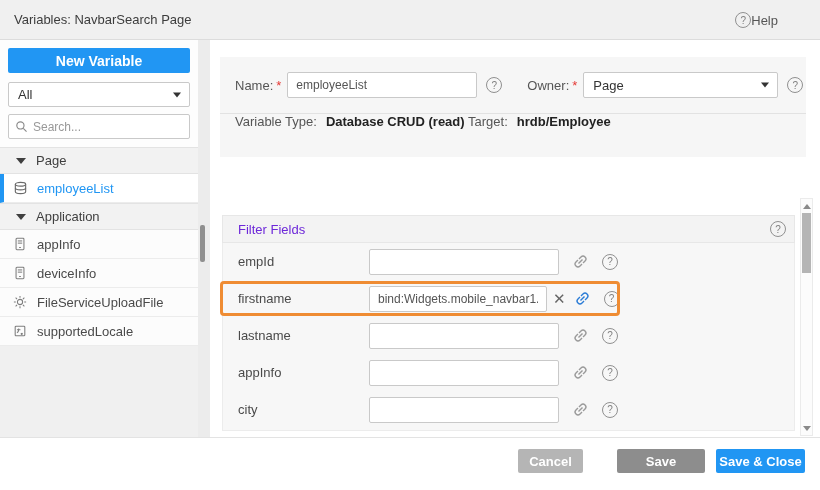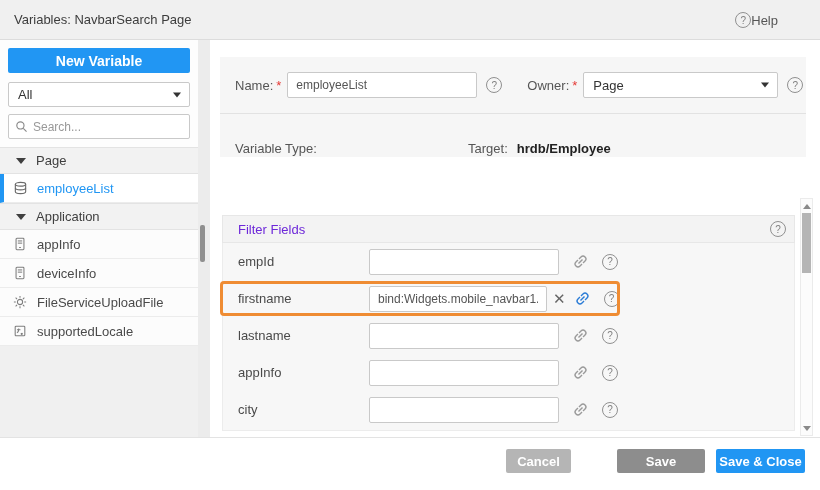--- a/index.html
+++ b/index.html
@@ -35,21 +35,21 @@
   .var-item.selected .vicon { color:#6a6a6a; }
 
   .sb-scroll { position:absolute; top:40px; left:198px; width:12px; height:397px; background:#ececec; }
   .sb-thumb { position:absolute; left:2px; top:185px; width:5px; height:37px; background:#8f8f8f; border-radius:2px; }
 
   
   .main { position:absolute; top:40px; left:210px; width:610px; height:397px; background:#fff; }
 
   .info-panel { position:absolute; top:17px; left:10px; width:586px; height:100px; background:#f6f6f6; }
   .ip-row1 { height:57px; display:flex; align-items:center; padding-left:15px; border-bottom:1px solid #e2e2e2; }
-  .ip-row2 { position:relative; height:42px; display:flex; align-items:flex-end; padding-left:15px; }
+  .ip-row2 { position:relative; height:42px; display:flex; align-items:flex-start; padding-left:15px; }
   .lbl { color:#555; }
   .req { color:#e53935; margin:0 6px 0 3px; }
   .txt-input { height:26px; border:1px solid #c9c9c9; border-radius:2px; background:#fff; font-size:12px; color:#555; padding:0 8px; outline:none; font-family:"Liberation Sans",sans-serif; }
   .name-input { width:190px; }
   .ip-row1 .qmark { margin-left:9px; }
   .owner-group { margin-left:25px; display:flex; align-items:center; }
   .owner-select { width:195px; margin-bottom:0; height:26px; }
   .ip-val { color:#222; font-weight:bold; margin-left:9px; }
   .target-group { position:absolute; left:248px; display:flex; align-items:center; }
 
@@ -82,21 +82,21 @@
   .ms-up, .ms-down { position:absolute; left:0; width:100%; height:12px; display:flex; align-items:center; justify-content:center; cursor:pointer; }
   .ms-up { top:1px; } .ms-down { bottom:1px; }
   .ms-up::before { content:""; width:0; height:0; border-left:4px solid transparent; border-right:4px solid transparent; border-bottom:5px solid #8a8a8a; }
   .ms-down::before { content:""; width:0; height:0; border-left:4px solid transparent; border-right:4px solid transparent; border-top:5px solid #8a8a8a; }
   .ms-thumb { position:absolute; left:1px; top:14px; width:9px; height:60px; background:#b5b5b5; }
 
   
   .footer { position:absolute; top:437px; left:0; width:820px; height:53px; background:#fff; border-top:1px solid #e3e3e3; }
   .footer-btns { position:absolute; top:11px; right:15px; display:flex; align-items:center; }
   .fbtn { height:24px; border:none; border-radius:2px; color:#fff; font-weight:bold; font-size:13px; cursor:pointer; font-family:"Liberation Sans",sans-serif; }
-  .fbtn.cancel { width:65px; background:#b5b5b5; margin-right:46px; }
+  .fbtn.cancel { width:65px; background:#b5b5b5; margin-right:34px; }
   .fbtn.save { width:88px; background:#8d8d8d; margin-right:11px; }
   .fbtn.primary { width:89px; background:#2196f3; }
 </style>
 </head>
 <body>
 
 <div class="app">
 
   <div class="header">
     <div class="header-title">Variables: NavbarSearch Page</div>
@@ -202,20 +202,21 @@
           <span class="req">*</span>
           <span class="select-box owner-select">
             <span>Page</span>
             <span class="caret"></span>
           </span>
           <span class="qmark"></span>
         </span>
       </div>
       <div class="ip-row2">
         <span class="lbl">Variable Type:</span>
+        <span class="ip-val">Database CRUD (read)</span>
         <span class="target-group">
           <span class="lbl">Target:</span>
           <span class="ip-val">hrdb/Employee</span>
         </span>
       </div>
     </div>
 
 
     <div class="content">
       <div class="section">

